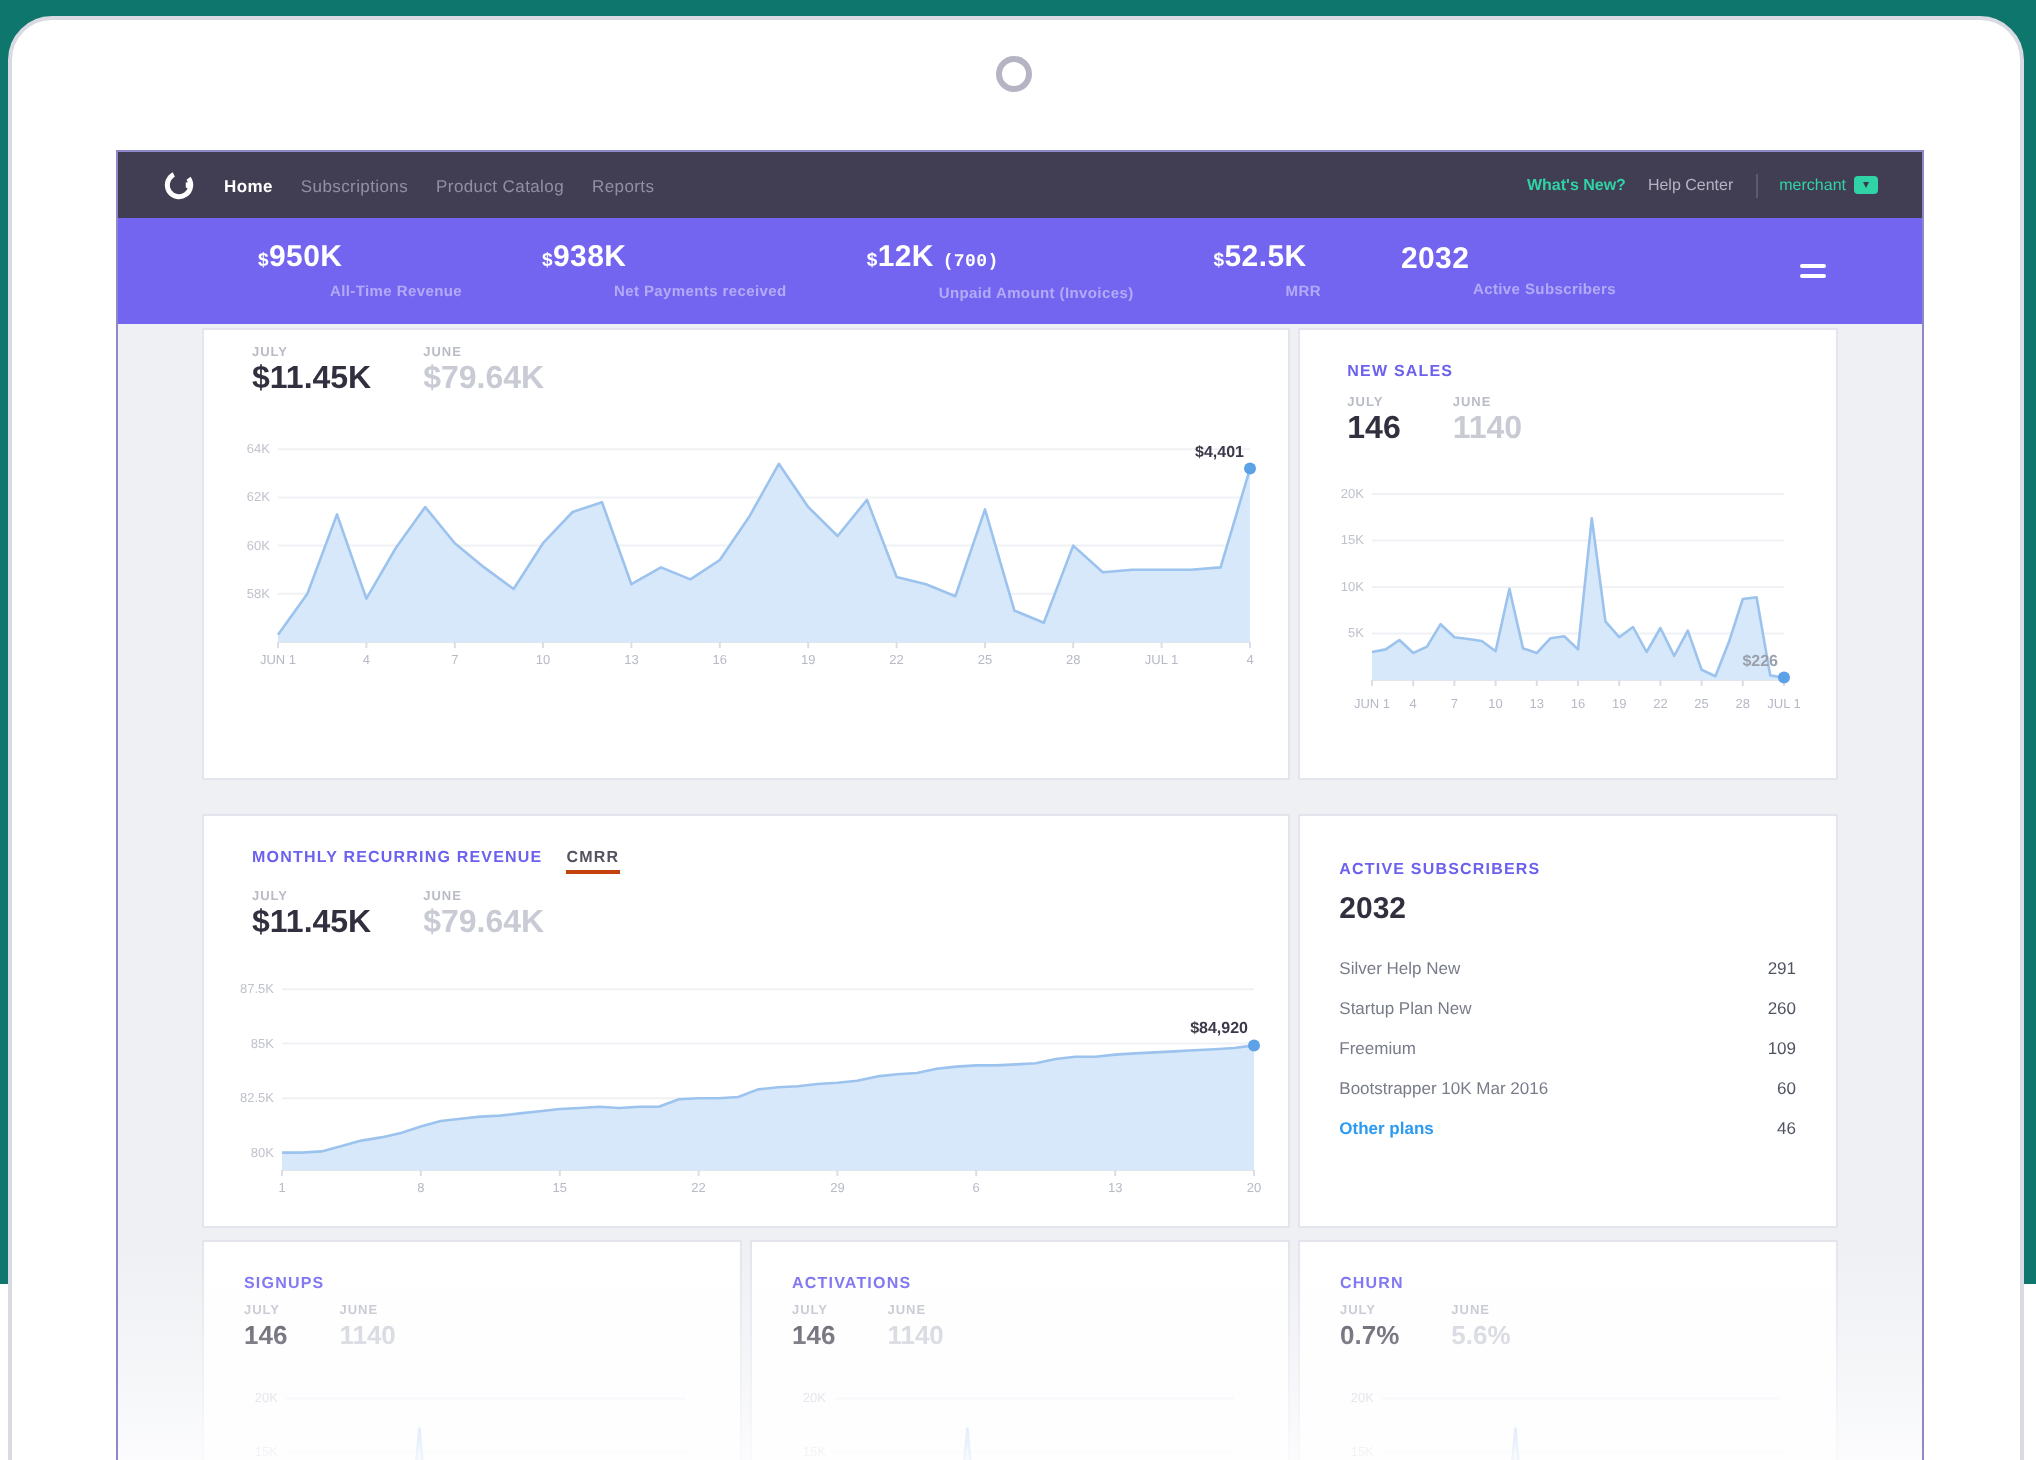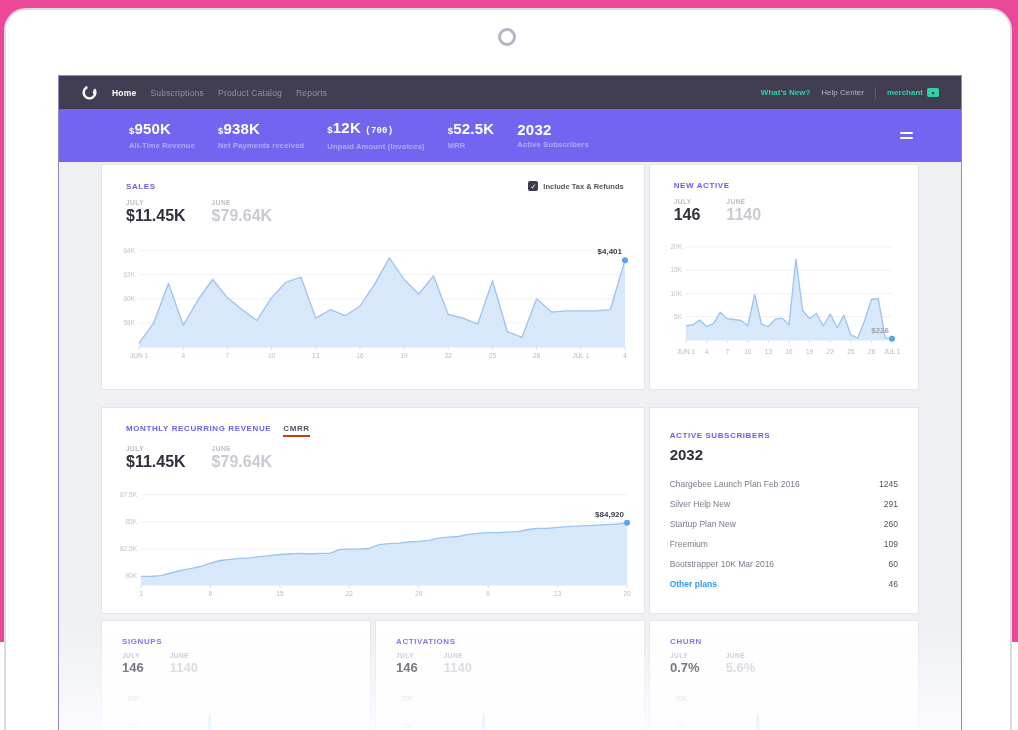--- a/index.html
+++ b/index.html
@@ -1,18 +1,18 @@
 <!DOCTYPE html>
 <html><head>
 <meta charset="utf-8">
 <style>
   * { margin:0; padding:0; box-sizing:border-box; }
   html,body { width:1018px; height:730px; background:#fff; overflow:hidden;
     font-family:"Liberation Sans","DejaVu Sans",sans-serif; }
-  .page { position:relative; width:1018px; height:642px; background:#ec4899; }
+  .page { position:relative; width:1018px; height:642px; background:#0f766e; }
 
   
   .device { position:absolute; left:4px; top:8px; width:1008px; height:745px;
     background:#fff; border:2px solid #dadae3; border-radius:22px; }
   .camera { position:absolute; left:492px; top:18px; width:18px; height:18px;
     border:3px solid #b4b4c3; border-radius:50%; background:#fff; }
 
   
   .screen { position:absolute; left:52px; top:65px; width:904px; height:660px;
     border:1px solid #8e87c8; background:#eef0f3; overflow:hidden; }
@@ -21,33 +21,33 @@
   .navbar { height:33px; background:#413e54; display:flex; align-items:center; padding:0 22px; }
   .logo { display:flex; align-items:center; margin-right:14px; cursor:pointer; }
   .navbar nav { display:flex; gap:14px; align-items:center; }
   .nav-item { font-size:8.5px; color:#938fa3; letter-spacing:.2px; cursor:pointer; }
   .nav-item.active { color:#fff; font-weight:bold; }
   .nav-right { margin-left:auto; display:flex; align-items:center; gap:11px; }
   .link-teal { font-size:8px; color:#30d3a5; font-weight:bold; cursor:pointer; }
   .link-gray { font-size:8px; color:#b6b4c2; cursor:pointer; }
   .nav-divider { width:1px; height:12px; background:#5c5974; }
   .merchant { display:flex; align-items:center; gap:4px; cursor:pointer; }
-  .merchant-label { font-size:8px; color:#30d3a5; font-weight:bold; }
+  .merchant-label { font-size:8px; color:#30d3a5; font-weight:normal; }
   .mbadge { display:inline-flex; align-items:center; justify-content:center;
     width:12px; height:9px; background:#30d3a5; border-radius:2px;
     font-size:6px; color:#3a3750; line-height:1; }
 
   
   .statsbar { height:53px; background:#7365f0; display:flex; align-items:center;
-    padding:0 44px 0 70px; gap:23px; }
+    padding:0 44px 0 70px; gap:40px; }
   .stat { display:flex; flex-direction:column; }
   .stat-num { color:#fff; font-size:15px; font-weight:bold; line-height:15px; letter-spacing:.2px; }
   .stat-num .cur { font-size:9.5px; font-weight:bold; }
   .stat-num .sfx { font-size:9px; font-weight:bold;font-family:Liberation Mono, monospace; }
-  .stat-lbl { font-size:7.5px; font-weight:bold; color:rgba(255,255,255,.45); margin-top:3px; letter-spacing:.2px; }
+  .stat-lbl { font-size:7.5px; font-weight:bold; color:rgba(255,255,255,.45); margin-top:3px; letter-spacing:.2px;margin-left:36px; }
   .menu-icon { margin-left:auto; display:flex; flex-direction:column; gap:3px; cursor:pointer; padding:4px; }
   .menu-icon i { display:block; width:13px; height:2px; background:#fff; border-radius:1px; }
 
   
   .content { padding:2px 42px 0; }
   .row { display:flex; gap:4px; }
   .row1 { margin-top:0; }
   .row2 { margin-top:17px;align-items:flex-end; }
   .row3 { margin-top:6px; }
   .card { background:#fff; border:1px solid #e4e5ec; }
@@ -164,27 +164,20 @@
             <i></i>
             <i></i>
           </span>
       </div>
 
       <main class="content">
 
         <div class="row row1">
 
           <section class="card card-w">
-            <div class="card-head">
-              <span class="card-title">SALES</span>
-              <span class="cbx">
-                <span class="cb">✓</span>
-                <label>Include Tax &amp; Refunds</label>
-              </span>
-            </div>
             <div class="figures">
               <div class="fig">
                 <div class="fig-lbl">JULY</div>
                 <div class="fig-val">$11.45K</div>
               </div>
               <div class="fig prev">
                 <div class="fig-lbl">JUNE</div>
                 <div class="fig-val">$79.64K</div>
               </div>
             </div>
@@ -224,21 +217,21 @@
                 <text class="xlab" x="467.8" y="123" text-anchor="middle">JUL 1</text>
                 <line class="xtick" x1="512.0" x2="512.0" y1="112" y2="115"></line>
                 <text class="xlab" x="512.0" y="123" text-anchor="middle">4</text>
                 <circle class="dot" cx="512.0" cy="25.3" r="3"></circle>
                 <text class="endlab dark" x="509" y="19.3" text-anchor="end">$4,401</text>
               </svg>
           </section>
 
           <section class="card card-n">
             <div class="card-head">
-              <span class="card-title">NEW ACTIVE</span>
+              <span class="card-title">NEW SALES</span>
             </div>
             <div class="figures">
               <div class="fig">
                 <div class="fig-lbl">JULY</div>
                 <div class="fig-val">146</div>
               </div>
               <div class="fig prev">
                 <div class="fig-lbl">JUNE</div>
                 <div class="fig-val">1140</div>
               </div>
@@ -334,24 +327,20 @@
                 <text class="endlab dark" x="511" y="35.7" text-anchor="end">$84,920</text>
               </svg>
           </section>
 
           <section class="card card-n">
             <div class="subs-inner">
               <span class="card-title">ACTIVE SUBSCRIBERS</span>
               <div class="subs-total">2032</div>
               <div class="subs-list">
                 <div class="subs-row">
-                  <span class="subs-name">Chargebee Launch Plan Feb 2016</span>
-                  <span class="subs-val">1245</span>
-                </div>
-                <div class="subs-row">
                   <span class="subs-name">Silver Help New</span>
                   <span class="subs-val">291</span>
                 </div>
                 <div class="subs-row">
                   <span class="subs-name">Startup Plan New</span>
                   <span class="subs-val">260</span>
                 </div>
                 <div class="subs-row">
                   <span class="subs-name">Freemium</span>
                   <span class="subs-val">109</span>

